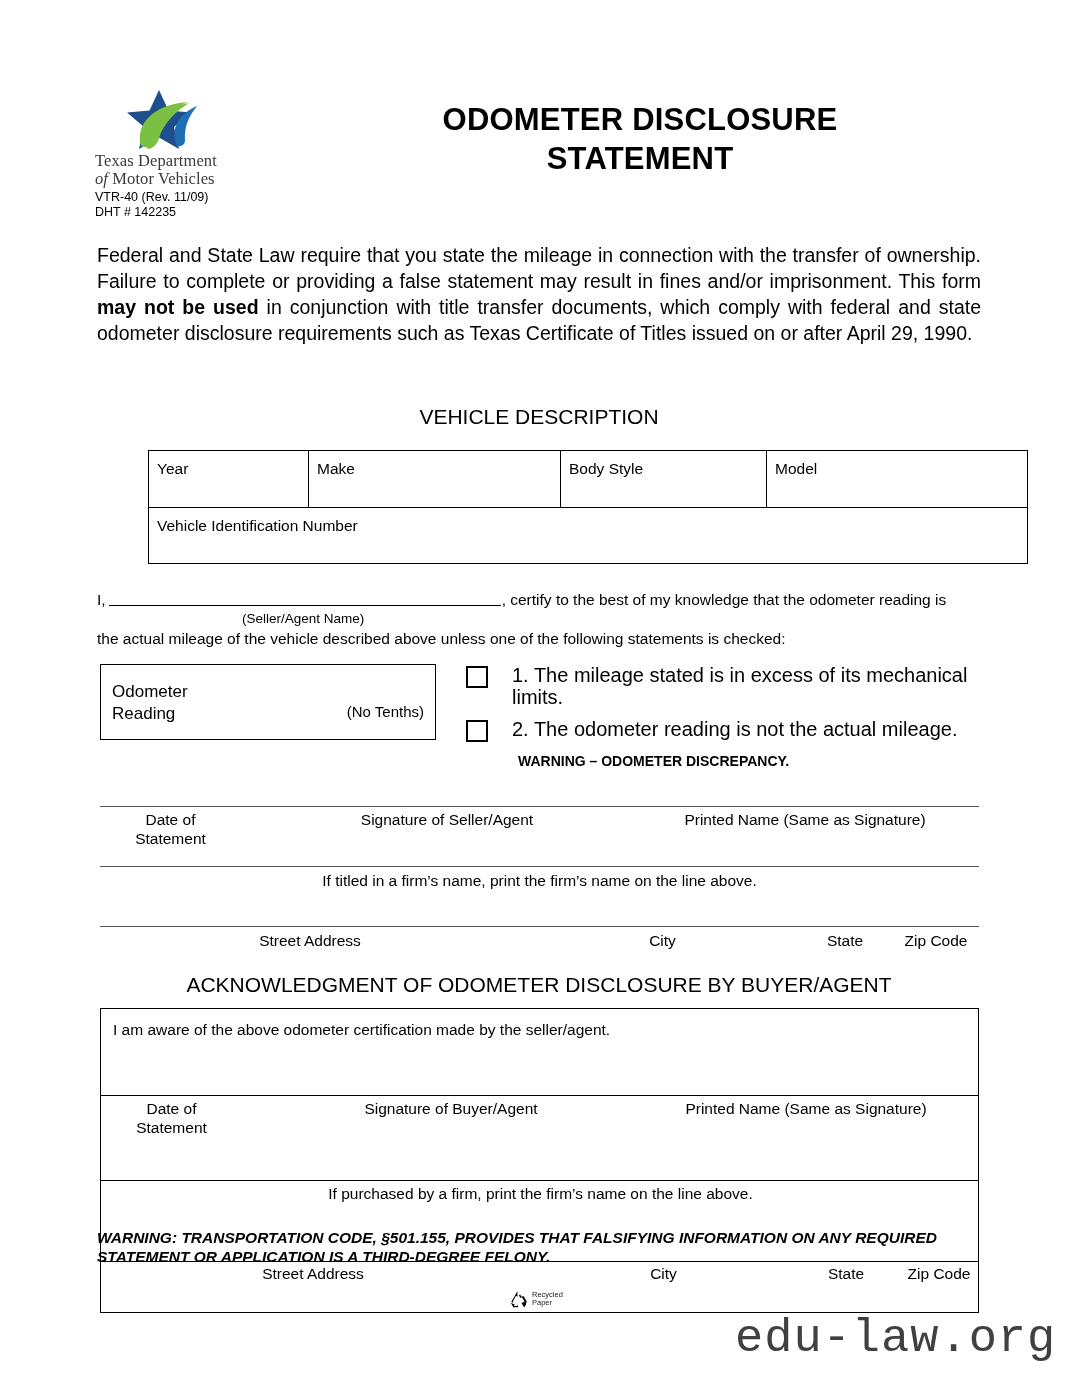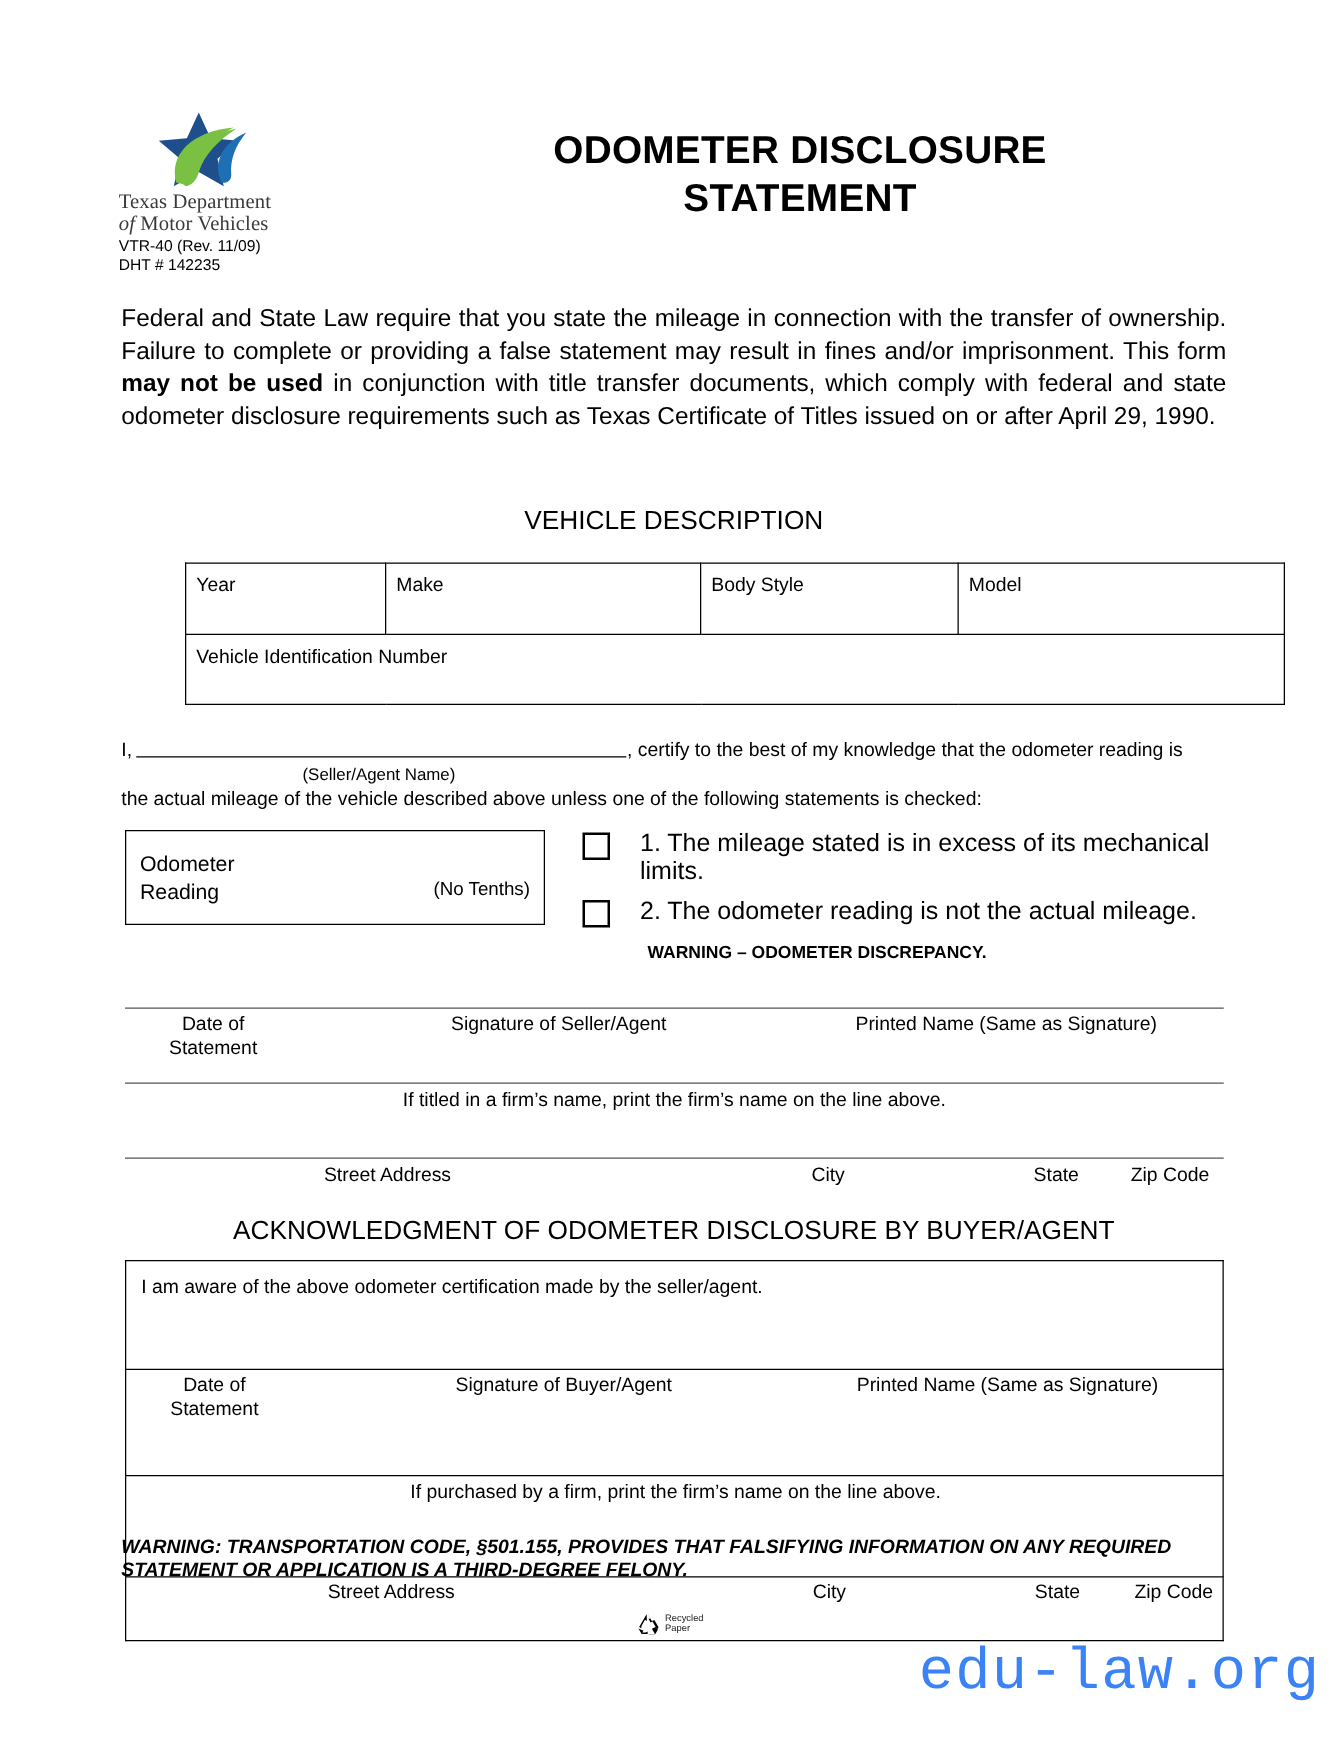--- a/index.html
+++ b/index.html
@@ -298,21 +298,21 @@
   .recycled-text span { display: block; }
 
   
   .watermark {
     position: absolute;
     left: 735px;
     top: 1312px;
     font-family: "Liberation Mono", "DejaVu Sans Mono", monospace;
     font-size: 47px;
     line-height: 54px;
-    color: #3b82f6;
+    color: #404040;
     letter-spacing: 1px;
     white-space: nowrap;
   }
 </style>
 </head>
 <body>
 
 <div class="page">
 
   <div class="header">

